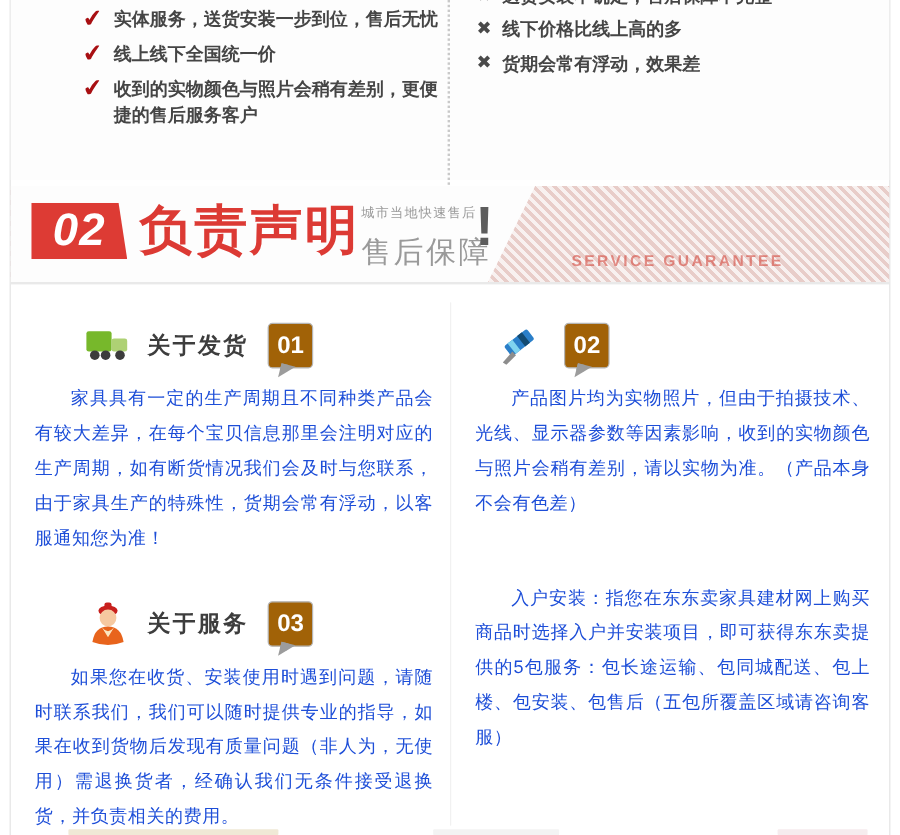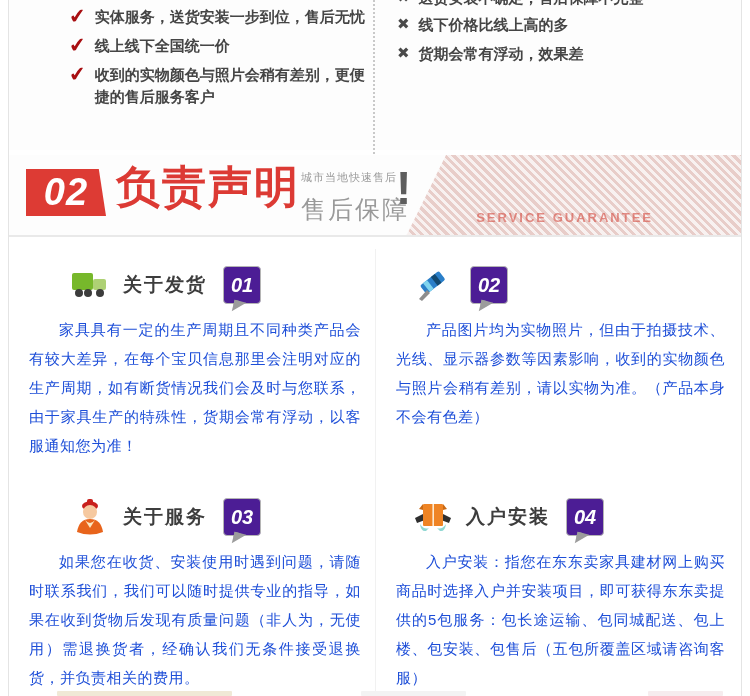--- a/index.html
+++ b/index.html
@@ -29,39 +29,39 @@
   
   .banner { position:absolute; top:155px; left:9px; right:9px; height:82px;
     background:repeating-linear-gradient(45deg,#f8f1f0 0px,#f8f1f0 3px,#e8cdc9 3px,#e8cdc9 6px);
     border-bottom:2px solid #e9e9e9; }
   .banner-white { position:absolute; left:0; top:0; bottom:0; width:437px; background:#fdfdfd;
     clip-path:polygon(0 0,100% 0,91% 100%,0 100%); }
   .num-box { position:absolute; left:17px; top:14px; width:80px; height:47px;
     background:#dd3b34; clip-path:polygon(0 0,91% 0,100% 100%,0 100%);
     color:#fff; font-size:38px; font-weight:bold; font-style:italic;
     text-align:center; line-height:47px; letter-spacing:1px; }
-  .banner-title { position:absolute; left:107px; top:6px; font-size:44px; font-weight:bold;
+  .banner-title { position:absolute; left:107px; top:12px; font-size:44px; font-weight:bold;
     color:#dc3a34; letter-spacing:2px; line-height:52px; }
   .banner-sub { position:absolute; left:292px; top:15px; text-align:left; color:#9a9a9a; }
   .banner-sub .small { font-size:11px; letter-spacing:1px; }
   .banner-sub .large { font-size:25px; letter-spacing:2px; margin-top:8px; }
   .excl { position:absolute; left:387px; top:6px; font-size:46px; font-weight:900; color:#5d5d5d; }
   .watermark { position:absolute; right:88px; bottom:10px; color:rgba(213,78,68,.62);
     font-size:13px; font-weight:bold; letter-spacing:2px;margin-top:28px; }
 
   
-  .grid { position:absolute; top:252px; left:9px; right:9px; bottom:8px; display:flex;align-items:center; }
+  .grid { position:absolute; top:252px; left:9px; right:9px; bottom:8px; display:flex; }
   .grid-col { width:50%; padding:0 14px 0 20px; }
   .grid-col.right { border-left:1px solid #f1f1f1; padding:0 16px 0 20px; }
   .section.first { height:218px; }
   .sec-header { display:flex; align-items:center; gap:12px; margin:14px 0 8px 40px; height:44px; }
   .grid-col.right .sec-header { margin-left:16px; }
   .sec-icon { width:42px; height:42px; flex:0 0 auto; }
   .sec-title { font-size:19px; font-weight:bold; color:#3d3d3d; letter-spacing:2px; }
-  .badge { position:relative; background:#4c1d95; color:#fff; font-weight:bold; font-style:italic;
+  .badge { position:relative; background:#a16207; color:#fff; font-weight:bold; 
     font-size:20px; line-height:26px; padding:5px 7px; border-radius:4px; margin-left:4px;
     border:1px solid #b5b5b5; }
   .badge::after { content:""; position:absolute; top:100%; left:9px;
     border:6px solid transparent; border-top-color:#9c9c9c; border-left-color:#9c9c9c;
     transform:rotate(14deg); margin-top:-2px; }
   .sec-body { font-size:15px; line-height:29px; color:#1d4ed8; text-align:justify;
     text-indent:2em; letter-spacing:0.5px; }
 
   
   .bottom-hints { position:absolute; left:9px; right:9px; bottom:0; height:6px; }
@@ -174,36 +174,20 @@
               </g>
               <path d="M7 35 L15 26 L18 29 L10 37 Z" fill="#8d8d8d"></path>
             </svg>
           </span>
           <span class="badge">02</span>
         </div>
         <p class="sec-body">产品图片均为实物照片，但由于拍摄技术、光线、显示器参数等因素影响，收到的实物颜色与照片会稍有差别，请以实物为准。（产品本身不会有色差）</p>
       </div>
 
       <div class="section">
-        <div class="sec-header">
-          <span class="sec-icon">
-            <svg viewBox="0 0 42 42" width="42" height="42">
-              <path d="M3 22 L11 18 L13 24 L5 27 Z" fill="#2f2f2f"></path>
-              <path d="M39 22 L31 18 L29 24 L37 27 Z" fill="#2f2f2f"></path>
-              <rect x="11" y="8" width="20" height="22" rx="1" fill="#ef8424"></rect>
-              <rect x="20.4" y="8" width="1.6" height="22" fill="#fde9cf"></rect>
-              <path d="M11 8 L7 13 L11 14 Z" fill="#c96a15"></path>
-              <path d="M31 8 L35 13 L31 14 Z" fill="#c96a15"></path>
-              <path d="M8 28 q4 6 9 4 l-3 3 q-5 1 -6 -7 z" fill="#8fd7d2"></path>
-              <path d="M34 28 q-4 6 -9 4 l3 3 q5 1 6 -7 z" fill="#8fd7d2"></path>
-            </svg>
-          </span>
-          <span class="sec-title">入户安装</span>
-          <span class="badge">04</span>
-        </div>
         <p class="sec-body">入户安装：指您在东东卖家具建材网上购买商品时选择入户并安装项目，即可获得东东卖提供的5包服务：包长途运输、包同城配送、包上楼、包安装、包售后（五包所覆盖区域请咨询客服）</p>
       </div>
 
     </div>
   </div>
 
   <div class="bottom-hints">
     <div class="hint h1"></div>
     <div class="hint h2"></div>
     <div class="hint h3"></div>

